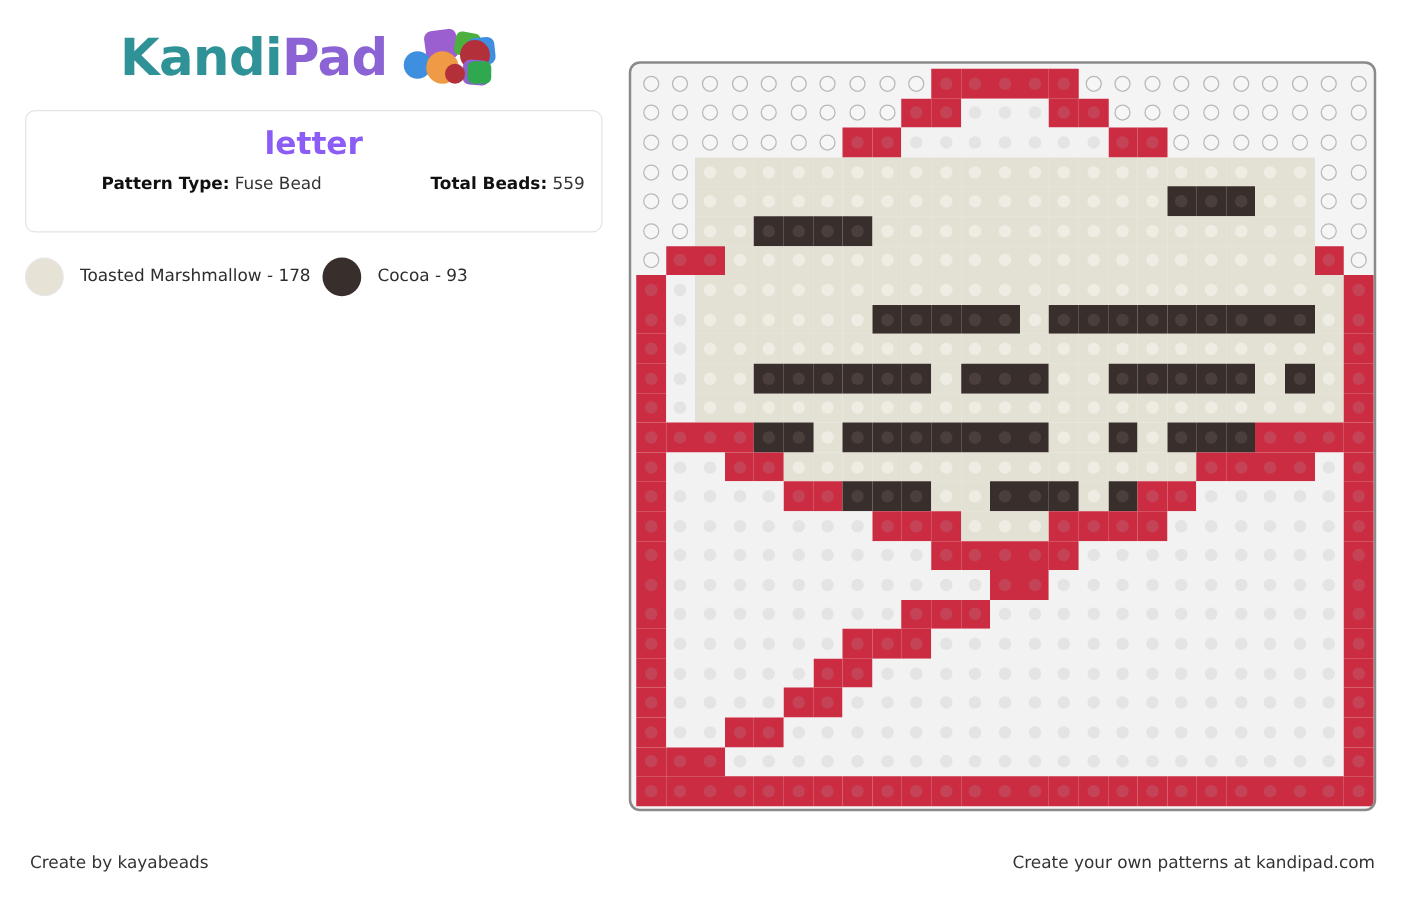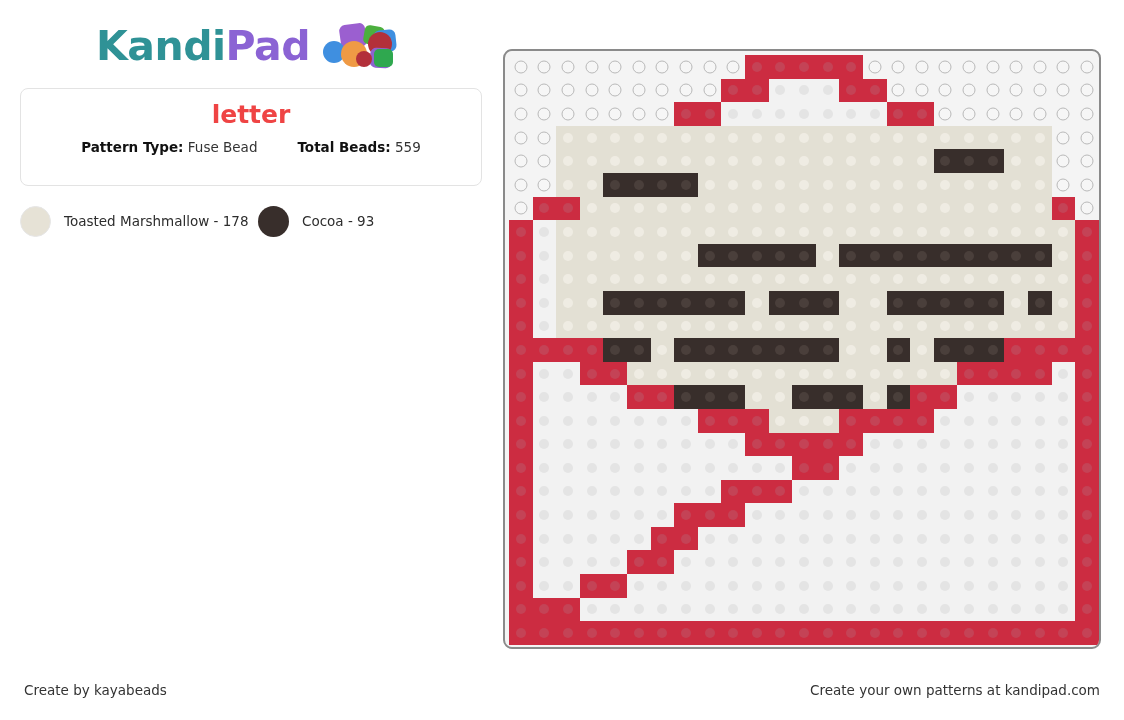--- a/index.html
+++ b/index.html
@@ -30,31 +30,31 @@
 
   .info-card {
     position: absolute; left: 20px; top: 88px;
     width: 462px; height: 98px;
     border: 1px solid #e3e3e3; border-radius: 8px;
     background: #fff;
     padding: 10px 14px 8px 14px;
     text-align: center;
   }
   .pattern-title {
-    font-size: 25px; font-weight: 700; color: #ef4444;
+    font-size: 25px; font-weight: 700; color: #8b5cf6;
     font-family: "DejaVu Sans", sans-serif;
     margin: 2px 0 10px 0; line-height: 1.1;
   }
   .meta-row {
     display: flex; justify-content: center; align-items: baseline;
     gap: 40px; font-size: 13.5px; color: #2b2b2b; margin-bottom: 6px;
     font-family: "DejaVu Sans", sans-serif;
   }
   .meta-row.single { gap: 0; }
-  .meta-item { white-space: nowrap; }
+  .meta-item { white-space: nowrap; margin-left: 47px; }
   .meta-label { font-weight: 700; color: #111; }
   .meta-val { font-weight: 400; color: #333; }
 
   
   .legend {
     position: absolute; left: 20px; top: 200px;
     width: 470px;
     display: grid;
     grid-template-columns: 232px 232px;
     grid-auto-rows: 42px;

